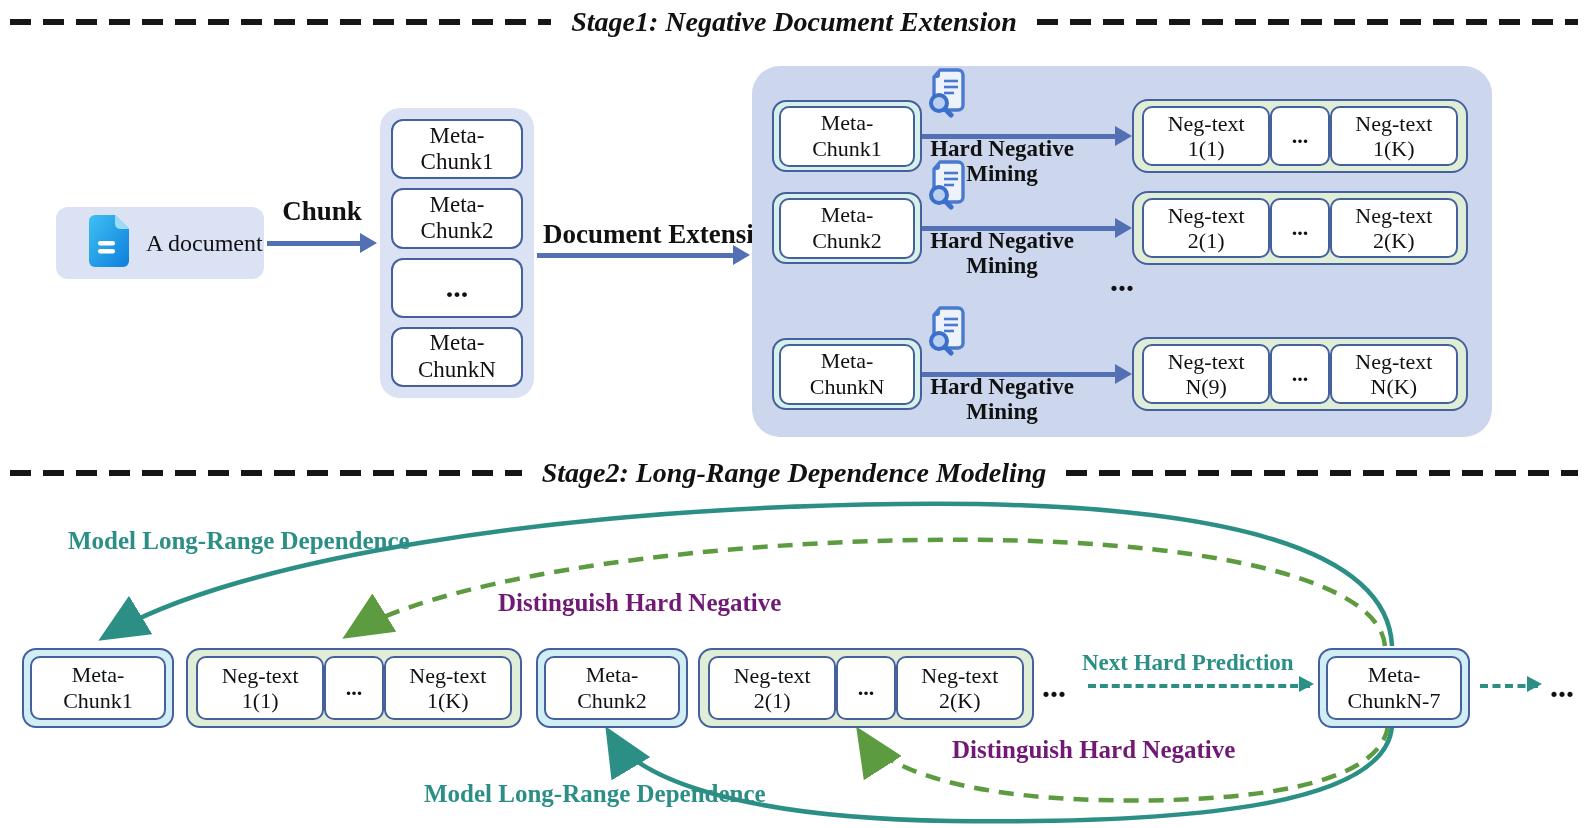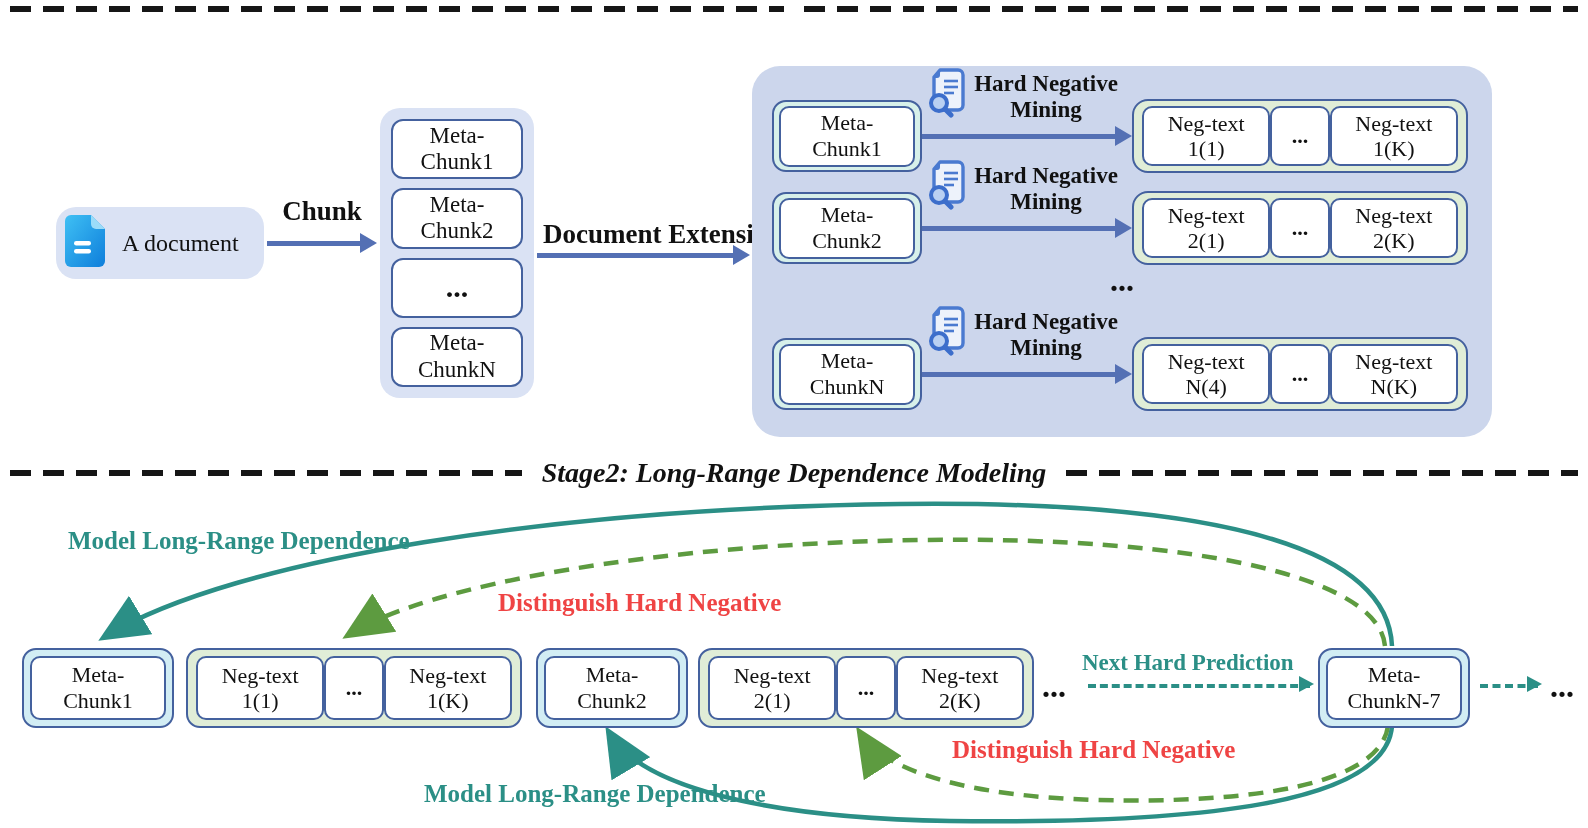--- a/index.html
+++ b/index.html
@@ -14,71 +14,72 @@
   .stage-title{font-style:italic;font-weight:600;font-size:28px;white-space:nowrap;}
   #stage1-title-row{top:6px;}
   #stage2-title-row{top:457px;justify-content:center;}
 
   
   .harrow{position:absolute;display:flex;align-items:center;}
   .harrow .line{flex:1;height:5px;background:#5470b4;}
   .harrow .head{width:0;height:0;border-left:17px solid #5470b4;border-top:10px solid transparent;border-bottom:10px solid transparent;}
 
   
-  .doc-card{position:absolute;left:56px;top:207px;width:208px;height:72px;background:#dae2f4;border-radius:20px;
-    display:flex;align-items:center;gap:13px;padding-left:7px;box-sizing:border-box;}
+  .doc-card{position:absolute;left:56px;top:207px;width:208px;height:72px;background:#dae2f4;border-radius:12px;
+    display:flex;align-items:center;gap:13px;padding-left:31px;box-sizing:border-box;}
   .doc-label{font-size:24px;}
   .flow-label{position:absolute;font-weight:bold;font-size:27px;text-align:center;white-space:nowrap;}
 
   .chunk-stack{position:absolute;left:380px;top:108px;width:154px;height:290px;background:#dae2f4;border-radius:20px;
     padding:11px;box-sizing:border-box;display:flex;flex-direction:column;gap:9px;}
   .stack-box{flex:1;background:#fff;border:2.5px solid #44619e;border-radius:12px;display:flex;flex-direction:column;
     align-items:center;justify-content:center;font-size:23px;line-height:1.15;text-align:center;}
   .stack-box.dots{font-size:30px;font-weight:bold;}
 
   
   .panel{position:absolute;left:752px;top:66px;width:740px;height:371px;background:#ccd6ec;border-radius:28px;}
   .p-row{position:absolute;left:20px;right:24px;height:72px;display:flex;align-items:center;}
   .chunk-outer{width:150px;height:72px;background:#d7f0ea;border:2.5px solid #44619e;border-radius:14px;
     display:flex;align-items:center;justify-content:center;box-sizing:border-box;flex:none;}
   .chunk-inner{width:132px;height:57px;background:#fff;border:2px solid #44619e;border-radius:10px;
     display:flex;flex-direction:column;align-items:center;justify-content:center;font-size:22px;line-height:1.18;text-align:center;}
   .mining-cell{position:relative;flex:1;height:72px;}
   .mining-arrow{left:0;right:0;top:26px;}
-  .mining-label{position:absolute;left:4px;top:-32px;display:flex;align-items:flex-end;gap:2px;}
+  .mining-label{position:absolute;left:4px;top:-32px;display:flex;align-items:flex-start;gap:14px;flex-direction:column;}
   .mining-text{font-weight:bold;font-size:23px;line-height:1.1;text-align:center;width:152px;}
   .neg-group{width:336px;height:74px;background:#e0edd7;border:2.5px solid #44619e;border-radius:16px;
     display:flex;align-items:center;justify-content:space-between;padding:0 8px;box-sizing:border-box;flex:none;}
   .neg-box{background:#fff;border:2px solid #44619e;border-radius:10px;width:126px;height:56px;
     display:flex;flex-direction:column;align-items:center;justify-content:center;font-size:22px;line-height:1.15;text-align:center;}
   .neg-dots{background:#fff;border:2px solid #44619e;border-radius:10px;width:56px;height:56px;
     display:flex;align-items:center;justify-content:center;font-size:22px;font-weight:bold;}
   .big-dots{position:absolute;font-size:32px;font-weight:bold;}
 
   
   .curves{position:absolute;left:0;top:486px;}
   .s2-label{position:absolute;font-weight:bold;white-space:nowrap;}
   .teal{color:#2b8f86;}
-  .green{color:#ef4444;}
+  .green{color:#701a75;}
   .s2-chunk{position:absolute;top:648px;width:152px;height:80px;background:#d2edf4;border:2.5px solid #44619e;border-radius:14px;
     display:flex;align-items:center;justify-content:center;box-sizing:border-box;}
   .s2-chunk .chunk-inner{width:132px;height:60px;}
   .s2-group{position:absolute;top:648px;width:336px;height:80px;background:#e0edd7;border:2.5px solid #44619e;border-radius:14px;
     display:flex;align-items:center;justify-content:space-between;padding:0 8px;box-sizing:border-box;}
   .s2-group .neg-box{height:60px;}
   .s2-group .neg-dots{height:60px;}
   .dash-arrow{position:absolute;height:0;border-top:4.5px dashed #2b8f86;}
   .dash-arrow:after{content:"";position:absolute;right:-4px;top:-12px;width:0;height:0;
     border-left:15px solid #2b8f86;border-top:8.5px solid transparent;border-bottom:8.5px solid transparent;}
 </style>
 </head>
 <body>
 
 <div class="stage-title-row" id="stage1-title-row">
   <div class="dash-line"></div>
+  <div class="stage-title">Stage1: Negative Document Extension</div>
   <div class="dash-line"></div>
 </div>
 
 <div class="doc-card">
   <span>
     <svg width="46" height="54" viewBox="0 0 46 54">
       <defs>
         <linearGradient id="dg" x1="0" y1="0" x2="1" y2="1">
           <stop offset="0" stop-color="#3fc0f4"></stop>
             <stop offset="1" stop-color="#0e7edb"></stop>
@@ -239,21 +240,21 @@
         </span>
       </div>
       <div class="harrow mining-arrow">
         <div class="line"></div>
           <div class="head"></div>
       </div>
     </div>
     <div class="neg-group">
       <div class="neg-box">
         <span>Neg-text</span>
-          <span>N(4)</span>
+          <span>N(9)</span>
       </div>
       <div class="neg-dots">...</div>
       <div class="neg-box">
         <span>Neg-text</span>
           <span>N(K)</span>
       </div>
     </div>
   </div>
 </div>
 

